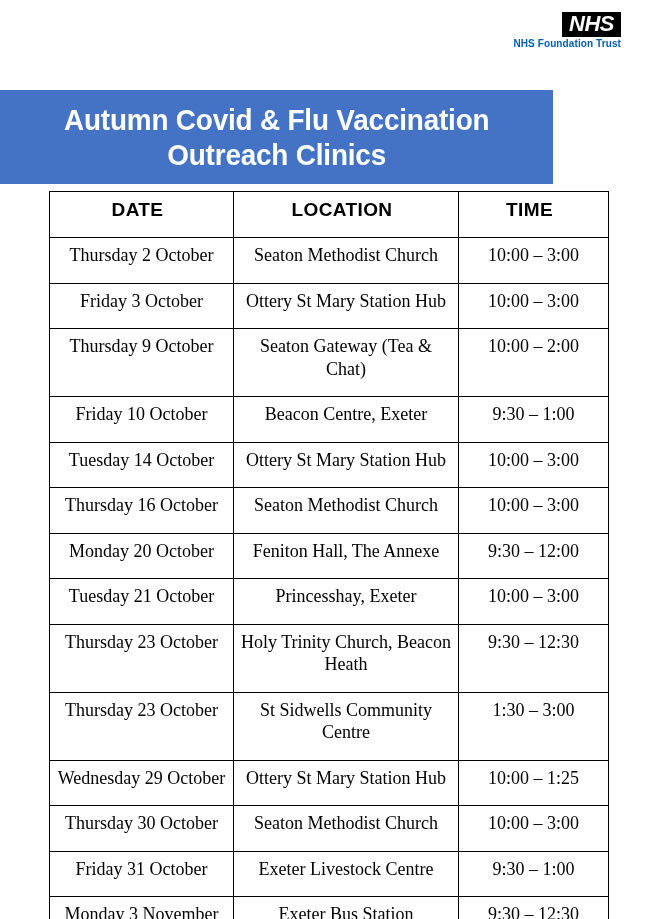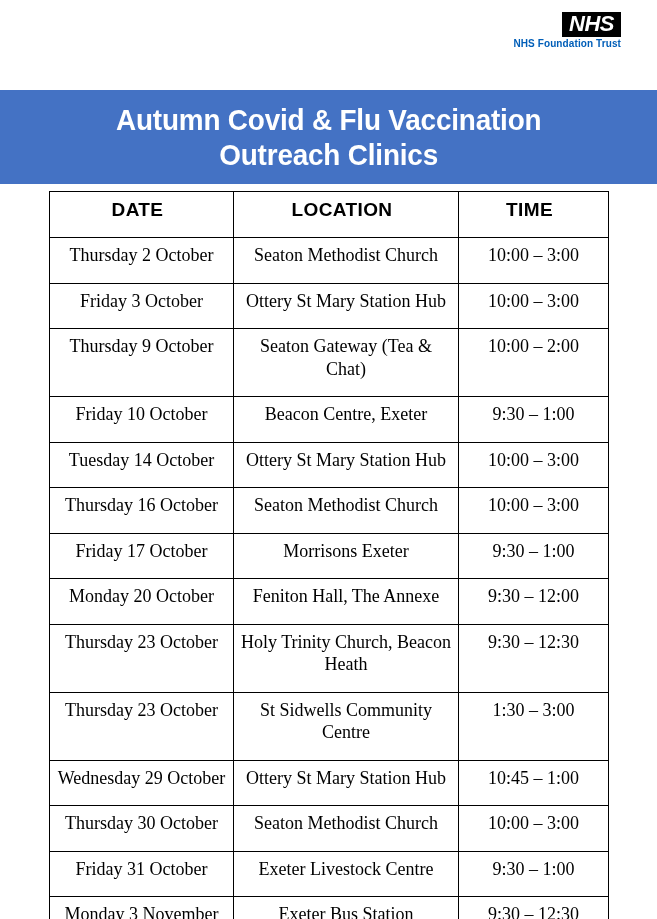--- a/index.html
+++ b/index.html
@@ -58,21 +58,21 @@
     font-size: 10px;
     color: #005EB8;
     letter-spacing: 0.1px;
   }
 
   
   .title-banner {
     position: absolute;
     left: 0;
     top: 90px;
-    width: 657px;
+    width: 553px;
     height: 94px;
     background: #4472C4;
     display: flex;
     flex-direction: column;
     align-items: center;
     justify-content: center;
     box-sizing: border-box;
     padding-top: 2px;
   }
   .title-line {
@@ -179,43 +179,43 @@
           <td>Tuesday 14 October</td>
           <td>Ottery St Mary Station Hub</td>
           <td>10:00 – 3:00</td>
         </tr>
         <tr>
           <td>Thursday 16 October</td>
           <td>Seaton Methodist Church</td>
           <td>10:00 – 3:00</td>
         </tr>
         <tr>
-          <td>Friday 17 October</td>
-          <td>Morrisons Exeter</td>
-          <td>9:30 – 1:00</td>
-        </tr>
-        <tr>
           <td>Monday 20 October</td>
           <td>Feniton Hall, The Annexe</td>
           <td>9:30 – 12:00</td>
         </tr>
         <tr>
+          <td>Tuesday 21 October</td>
+          <td>Princesshay, Exeter</td>
+          <td>10:00 – 3:00</td>
+        </tr>
+        <tr>
           <td>Thursday 23 October</td>
           <td>Holy Trinity Church, Beacon Heath</td>
           <td>9:30 – 12:30</td>
         </tr>
         <tr>
           <td>Thursday 23 October</td>
           <td>St Sidwells Community Centre</td>
           <td>1:30 – 3:00</td>
         </tr>
         <tr>
           <td>Wednesday 29 October</td>
           <td>Ottery St Mary Station Hub</td>
-          <td>10:45 – 1:00</td>
+          <td>10:00 – 1:25</td>
         </tr>
         <tr>
           <td>Thursday 30 October</td>
           <td>Seaton Methodist Church</td>
           <td>10:00 – 3:00</td>
         </tr>
         <tr>
           <td>Friday 31 October</td>
           <td>Exeter Livestock Centre</td>
           <td>9:30 – 1:00</td>

